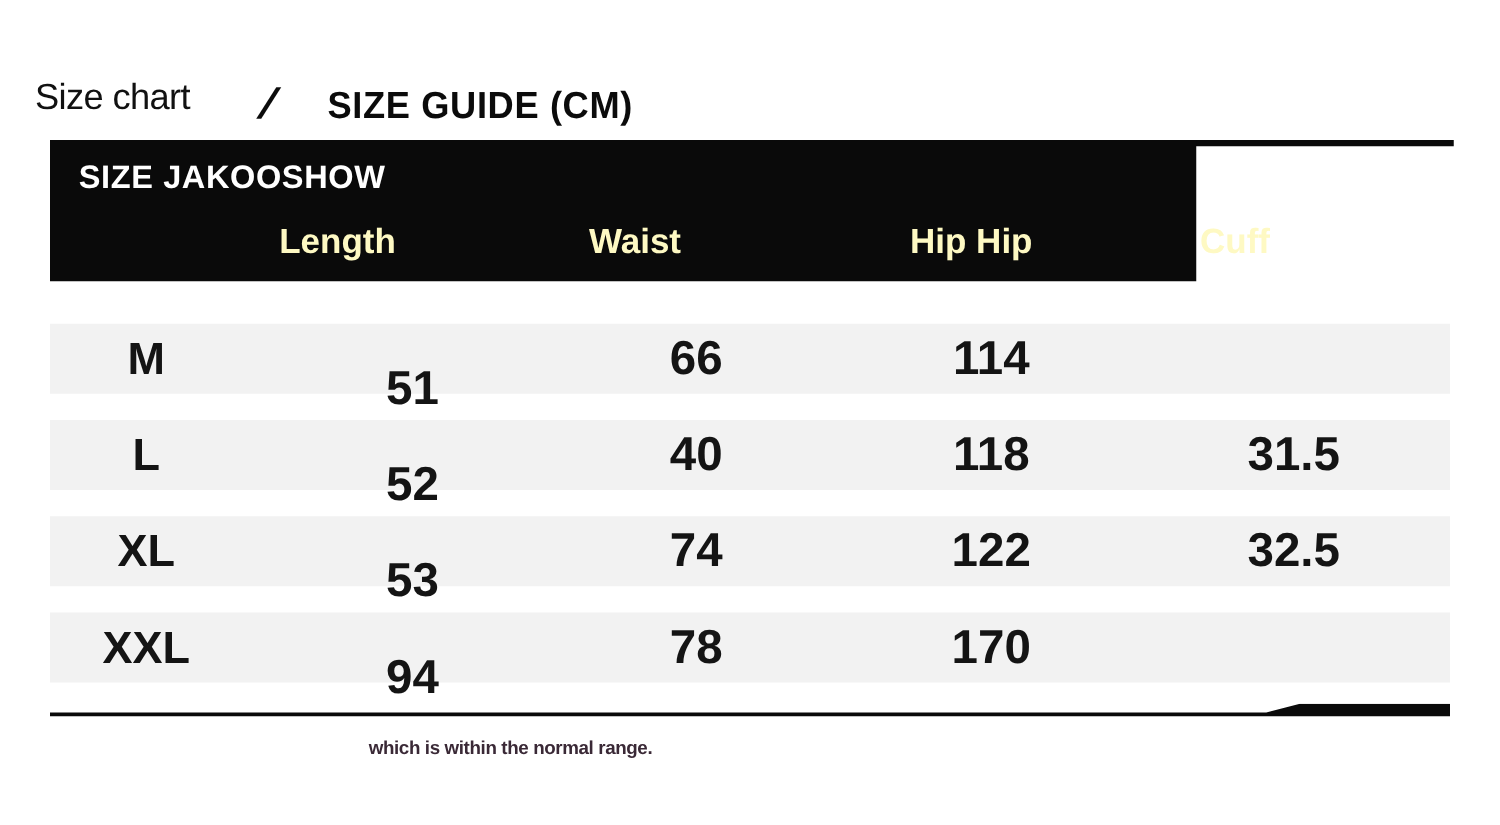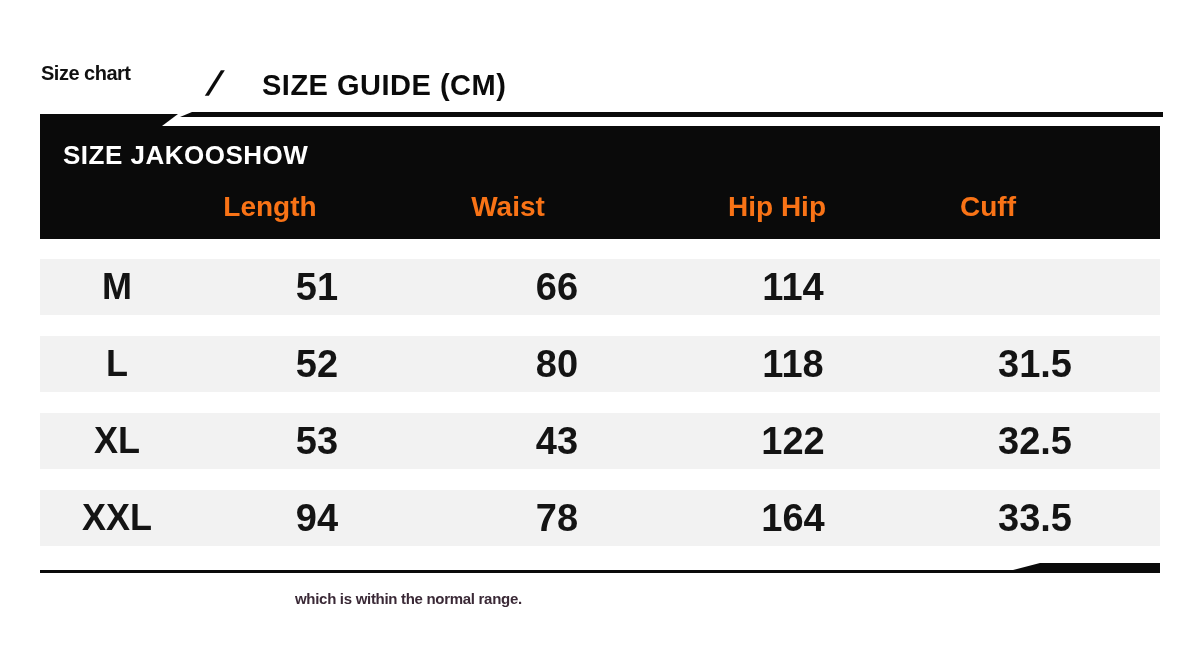--- a/index.html
+++ b/index.html
@@ -6,66 +6,66 @@
   html,body { background:#ffffff; }
   body {
     width:1200px; height:660px;
     position:relative; overflow:hidden;
     font-family:"Liberation Sans", sans-serif;
     color:#111;
   }
 
   
   .title-main {
-    position:absolute; left:41px; top:62px;
-    font-size:20px; font-weight:700; color:var(--title,#111111);
+    position:absolute; left:28px; top:62px;
+    font-size:29px; font-weight:400; color:var(--title,#111111);
     letter-spacing:-0.5px;
   }
   .title-slash {
     position:absolute; left:209px; top:64px;
     font-size:34px; font-weight:800; font-style:italic;
     transform:skewX(-14deg); color:#0b0b0b;
   }
   .title-sub {
     position:absolute; left:262px; top:68px;
     font-size:29px; font-weight:800; letter-spacing:0.5px;
     color:#0b0b0b; transform:scaleY(1.04); transform-origin:left top;
   }
 
   
   .cap-svg { position:absolute; left:40px; top:112px; width:1125px; height:14px; display:block; }
   .cap-svg polygon { fill:var(--bar,#0a0a0a); }
 
   .table-head {
-    position:absolute; left:40px; top:126px; width:1120px; height:113px;
+    position:absolute; left:40px; top:112px; width:917px; height:113px;
     background:var(--bar,#0a0a0a);
     text-align:right;
   }
   .brand {
     position:absolute; left:23px; top:14px;
     font-size:26px; font-weight:700; color:#ffffff; letter-spacing:0.5px;
   }
   .col-h {
     position:absolute; top:66px; line-height:30px;
-    font-size:28px; font-weight:700; color:#f97316;
+    font-size:28px; font-weight:700; color:#fef9c3;
     transform:translateX(-50%); white-space:nowrap;
   }
 
   
   .size-row {
     position:absolute; left:40px; width:1120px; height:56px;
     background:var(--row,#f2f2f2);
   }
   .cell {
     position:absolute; transform:translateX(-50%);
     line-height:56px; font-size:38px; font-weight:700; color:#141414;
     white-space:nowrap;
   }
   .c0 { left:77px;  font-size:36px; }
-  .c1 { left:277px; }
+  .c1 { left:290px;margin-top:24px; }
   .c2 { left:517px; }
   .c3 { left:753px; }
   .c4 { left:995px; }
   .r0 { top:259px; } .r1 { top:336px; } .r2 { top:413px;text-align:center; } .r3 { top:490px; }
 
   
   .bottom-svg { position:absolute; left:40px; top:563px; width:1120px; height:11px; display:block; }
   .bottom-svg polygon { fill:var(--bar,#0a0a0a); }
 
   
@@ -98,37 +98,36 @@
 
 <div class="size-row r0">
   <span class="cell c0">M</span>
   <span class="cell c1">51</span>
   <span class="cell c2">66</span>
   <span class="cell c3">114</span>
 </div>
 <div class="size-row r1">
   <span class="cell c0">L</span>
   <span class="cell c1">52</span>
-  <span class="cell c2">80</span>
+  <span class="cell c2">40</span>
   <span class="cell c3">118</span>
   <span class="cell c4">31.5</span>
 </div>
 <div class="size-row r2">
   <span class="cell c0">XL</span>
   <span class="cell c1">53</span>
-  <span class="cell c2">43</span>
+  <span class="cell c2">74</span>
   <span class="cell c3">122</span>
   <span class="cell c4">32.5</span>
 </div>
 <div class="size-row r3">
   <span class="cell c0">XXL</span>
   <span class="cell c1">94</span>
   <span class="cell c2">78</span>
-  <span class="cell c3">164</span>
-  <span class="cell c4">33.5</span>
+  <span class="cell c3">170</span>
 </div>
 
 <svg class="bottom-svg" viewBox="0 0 1120 11" preserveAspectRatio="none">
   <polygon points="0,7 973,7 1000,0 1120,0 1120,10 0,10"></polygon>
 </svg>
 
 <p class="note">
   <span>which is within the normal range.</span>
 </p>
 

